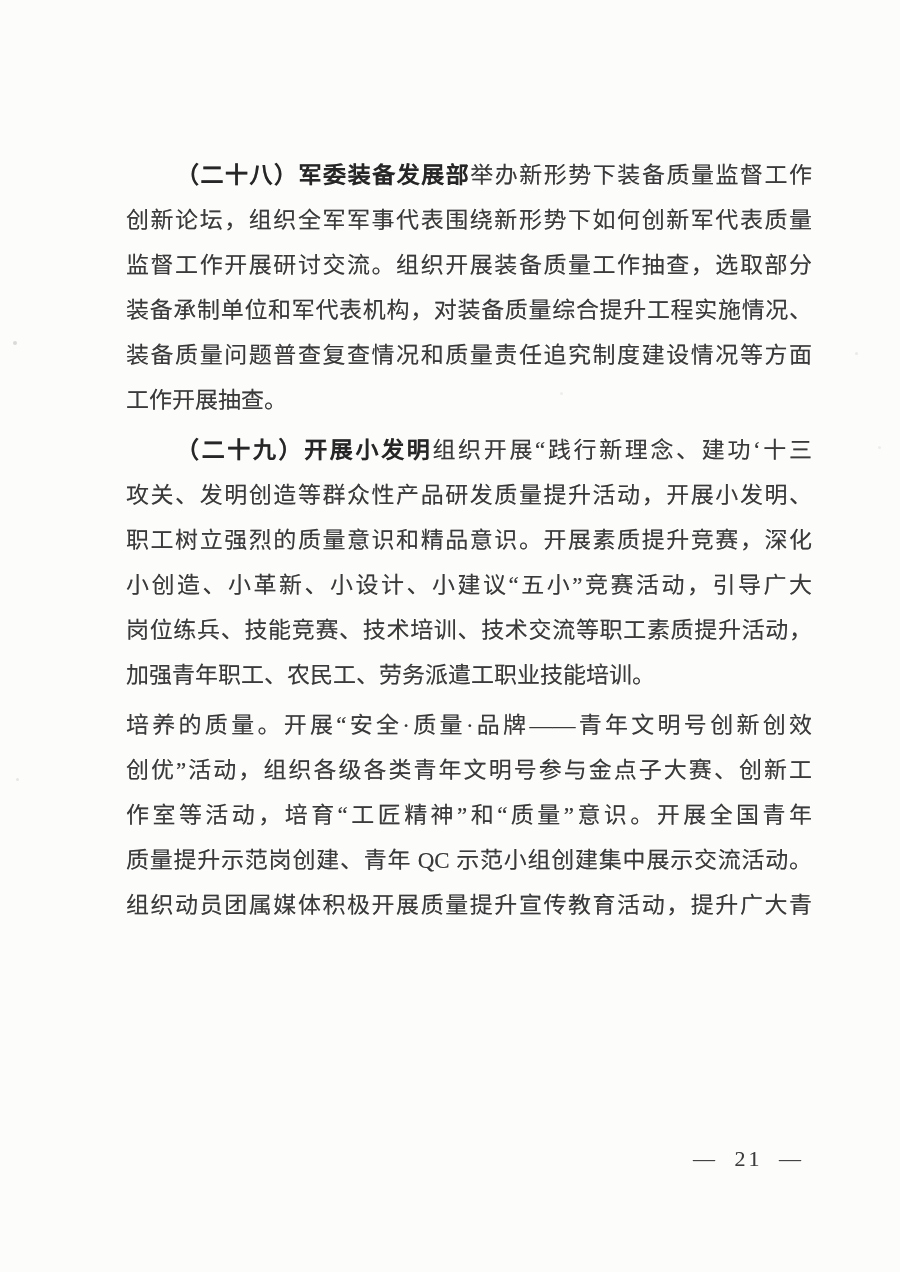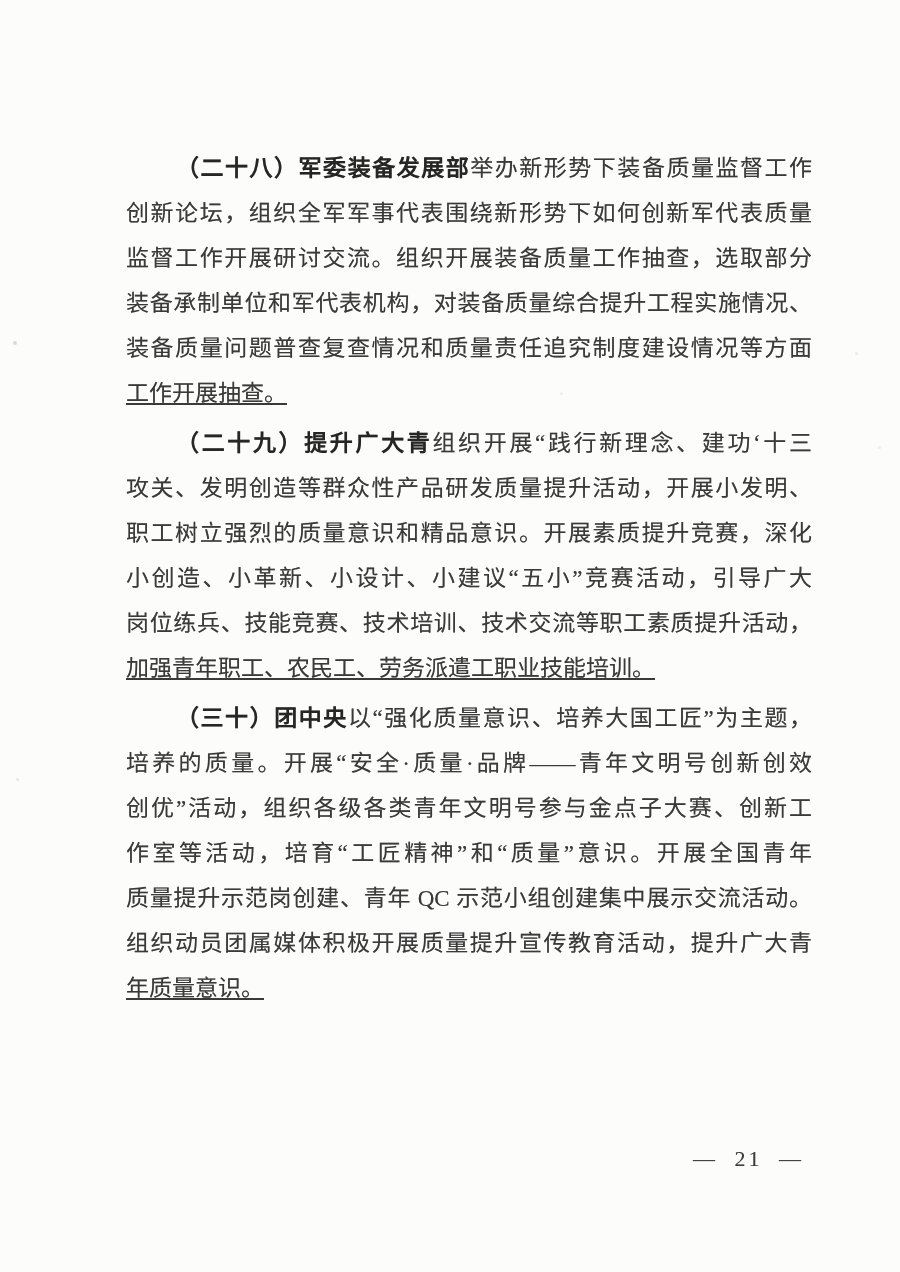--- a/index.html
+++ b/index.html
@@ -13,21 +13,21 @@
     height: 1272px;
     margin: 0 auto;
     background: #fcfcfb;
     overflow: hidden;
     font-family: "Liberation Serif", "DejaVu Serif", serif;
     color: #3a3a3a;
   }
   .content {
     position: absolute;
     left: 126px;
-    top: 146px;
+    top: 153px;
     width: 686px;
   }
   .para {
     margin: 0 0 5px 0;
   }
   .line {
     height: 45px;
     line-height: 45px;
     font-size: 23px;
     overflow: hidden;
@@ -45,21 +45,20 @@
     display: inline-block;
     width: 100%;
     height: 0;
   }
   .line.first {
     text-indent: 50px;
   }
   .line.last {
     text-align: center;
     text-align-last: left;
-    text-decoration: underline;
   }
   .lead-bold {
     font-weight: bold;
     color: #262626;
   }
   .footer-pagenum {
     position: absolute;
     top: 1146px;
     right: 96px;
     font-size: 22px;
@@ -88,36 +87,34 @@
   <div class="para">
     <div class="line j first"><span class="lead-bold">（二十八）军委装备发展部</span><span class="lead-rest">举办新形势下装备质量监督工作</span></div>
   <div class="line j">创新论坛，组织全军军事代表围绕新形势下如何创新军代表质量</div>
         <div class="line j">监督工作开展研讨交流。组织开展装备质量工作抽查，选取部分</div>
         <div class="line j">装备承制单位和军代表机构，对装备质量综合提升工程实施情况、</div>
         <div class="line j">装备质量问题普查复查情况和质量责任追究制度建设情况等方面</div>
         <div class="line last">工作开展抽查。</div>
       </div>
 
   <div class="para">
-    <div class="line j first"><span class="lead-bold">（二十九）提升广大青</span><span class="lead-rest">组织开展“践行新理念、建功‘十三</span></div>
+    <div class="line j first"><span class="lead-bold">（二十九）开展小发明</span><span class="lead-rest">组织开展“践行新理念、建功‘十三</span></div>
         <div class="line j">攻关、发明创造等群众性产品研发质量提升活动，开展小发明、</div>
         <div class="line j">职工树立强烈的质量意识和精品意识。开展素质提升竞赛，深化</div>
         <div class="line j">小创造、小革新、小设计、小建议“五小”竞赛活动，引导广大</div>
         <div class="line j">岗位练兵、技能竞赛、技术培训、技术交流等职工素质提升活动，</div>
         <div class="line last">加强青年职工、农民工、劳务派遣工职业技能培训。</div>
       </div>
 
   <div class="para">
-    <div class="line j first"><span class="lead-bold">（三十）团中央</span><span class="lead-rest">以“强化质量意识、培养大国工匠”为主题，</span></div>
         <div class="line j">培养的质量。开展“安全·质量·品牌——青年文明号创新创效</div>
         <div class="line j">创优”活动，组织各级各类青年文明号参与金点子大赛、创新工</div>
         <div class="line j">作室等活动，培育“工匠精神”和“质量”意识。开展全国青年</div>
         <div class="line j">质量提升示范岗创建、青年 QC 示范小组创建集中展示交流活动。</div>
         <div class="line j">组织动员团属媒体积极开展质量提升宣传教育活动，提升广大青</div>
-        <div class="line last">年质量意识。</div>
       </div>
 </div>
 
   <div class="footer-pagenum">— 21 —</div>
 
   <div class="speckle sp1"></div>
   <div class="speckle sp2"></div>
   <div class="speckle sp3"></div>
   <div class="speckle sp4"></div>
   <div class="speckle sp5"></div>

